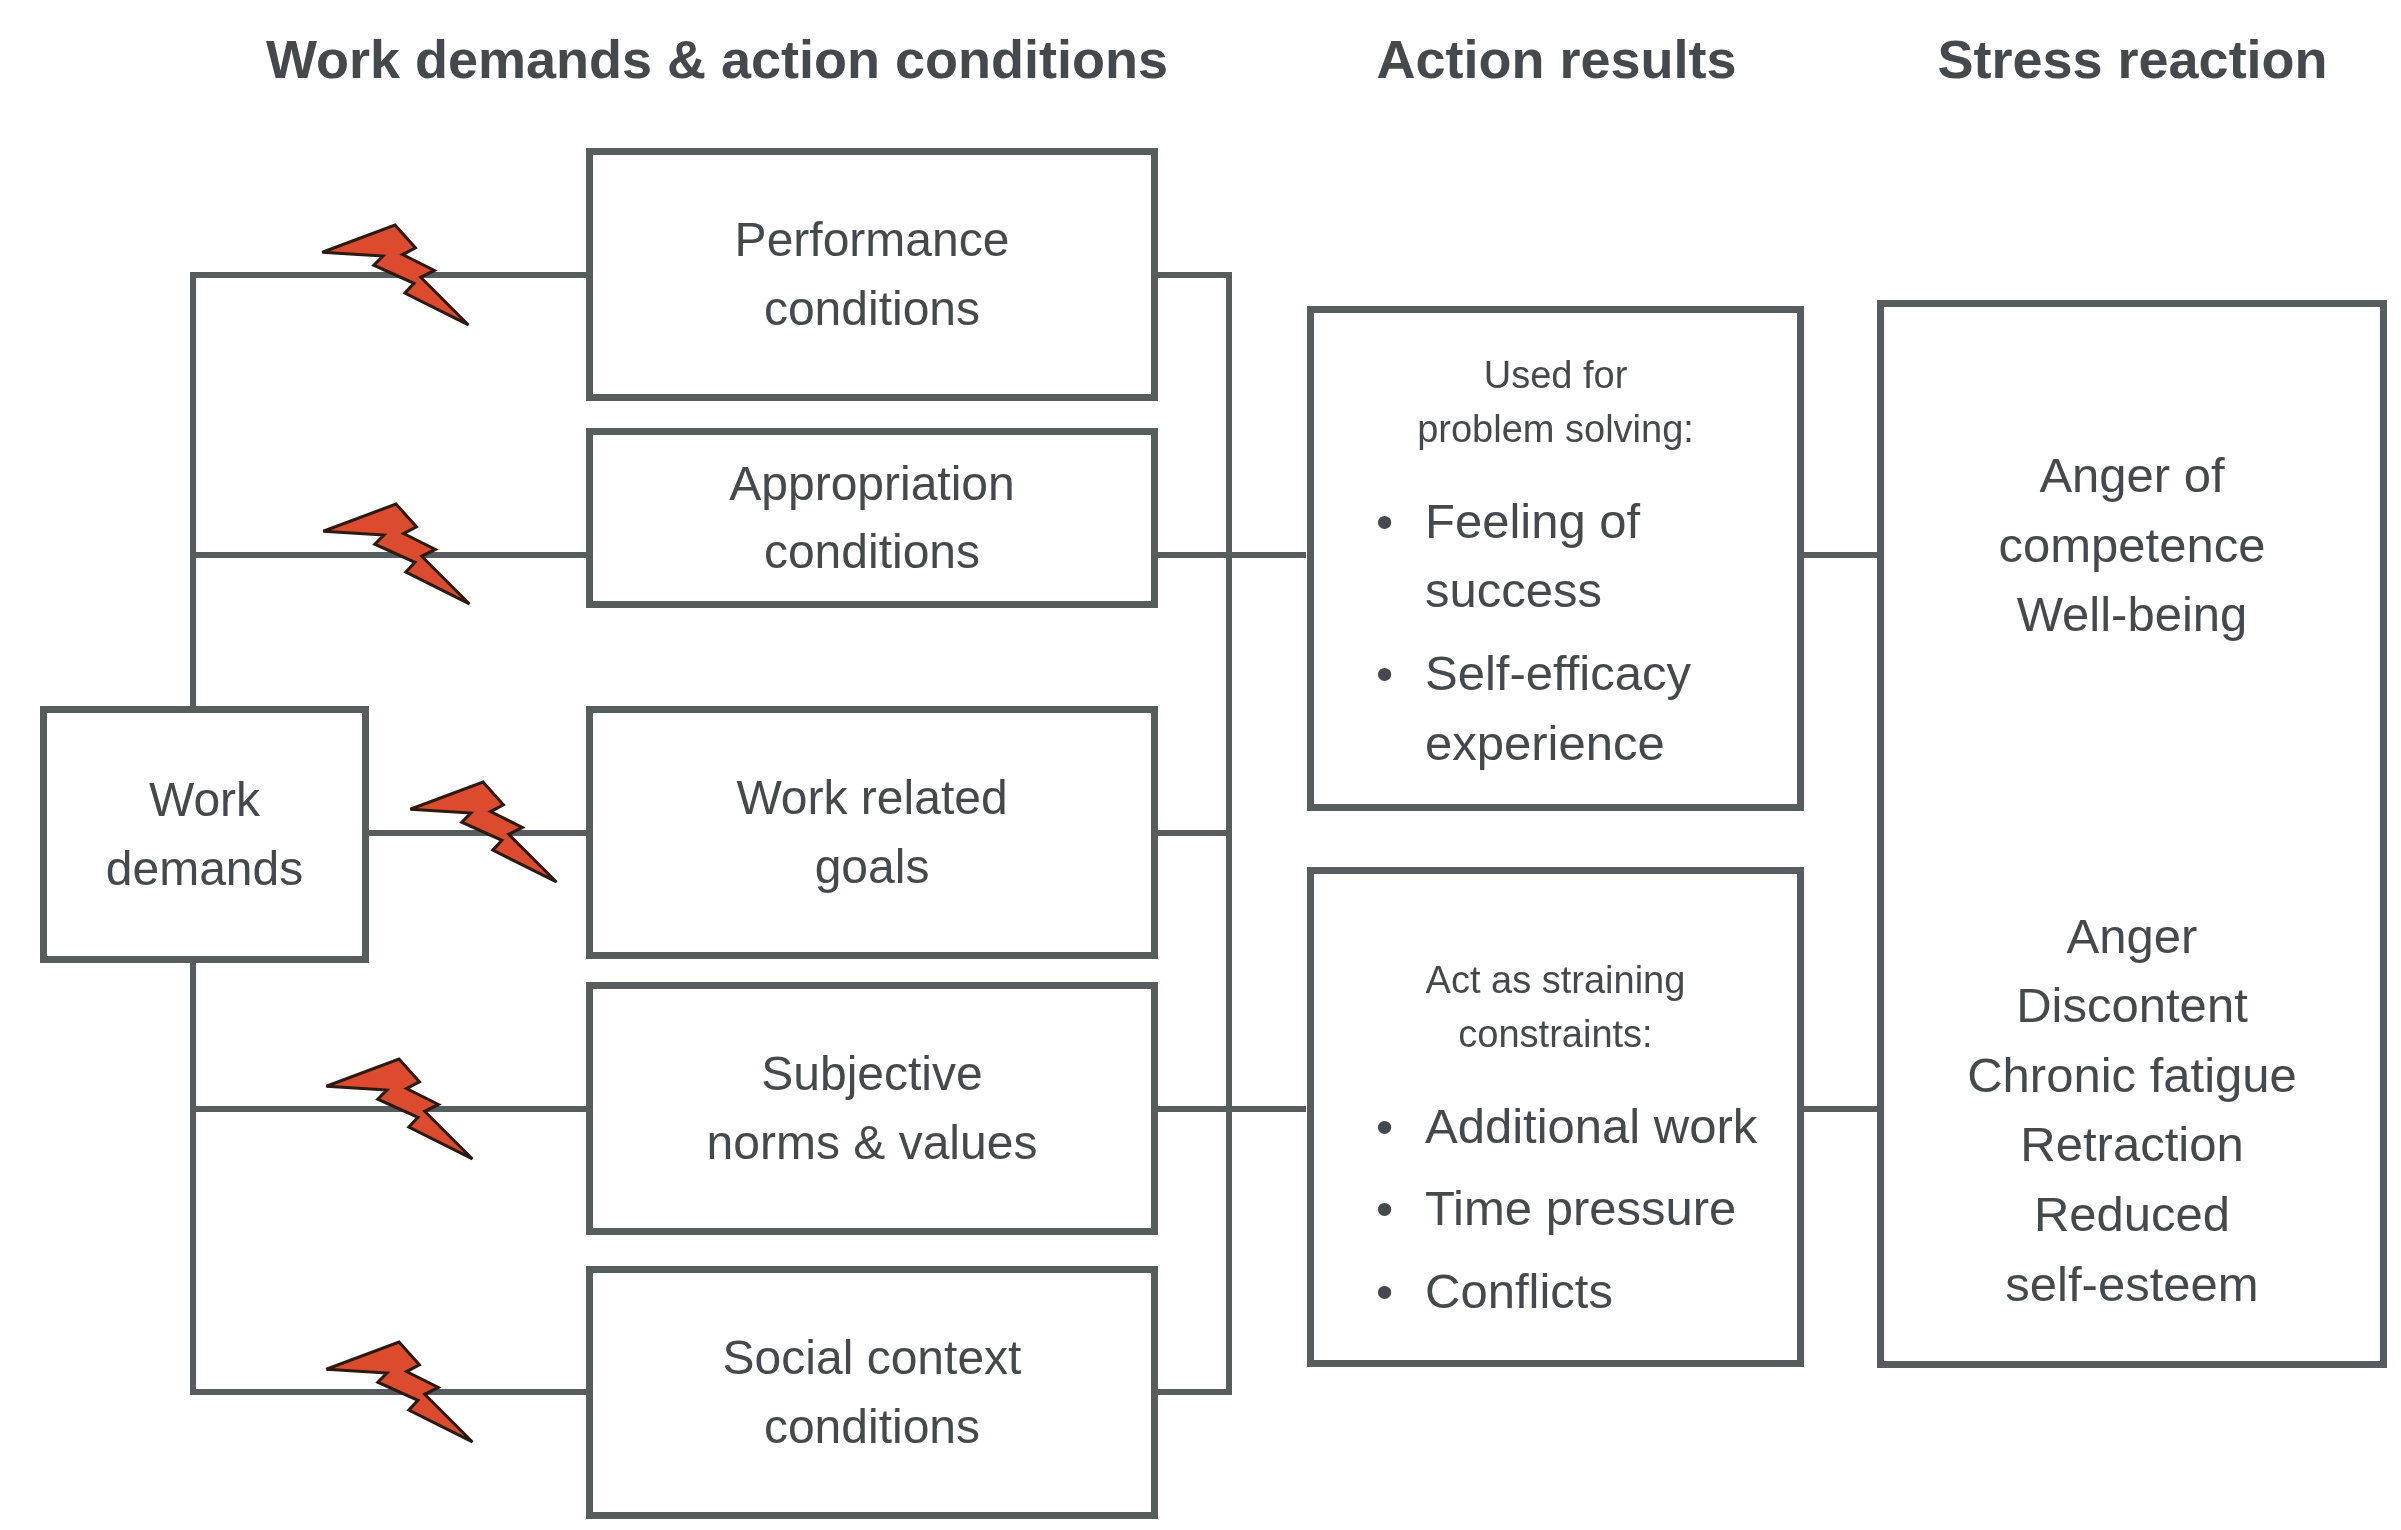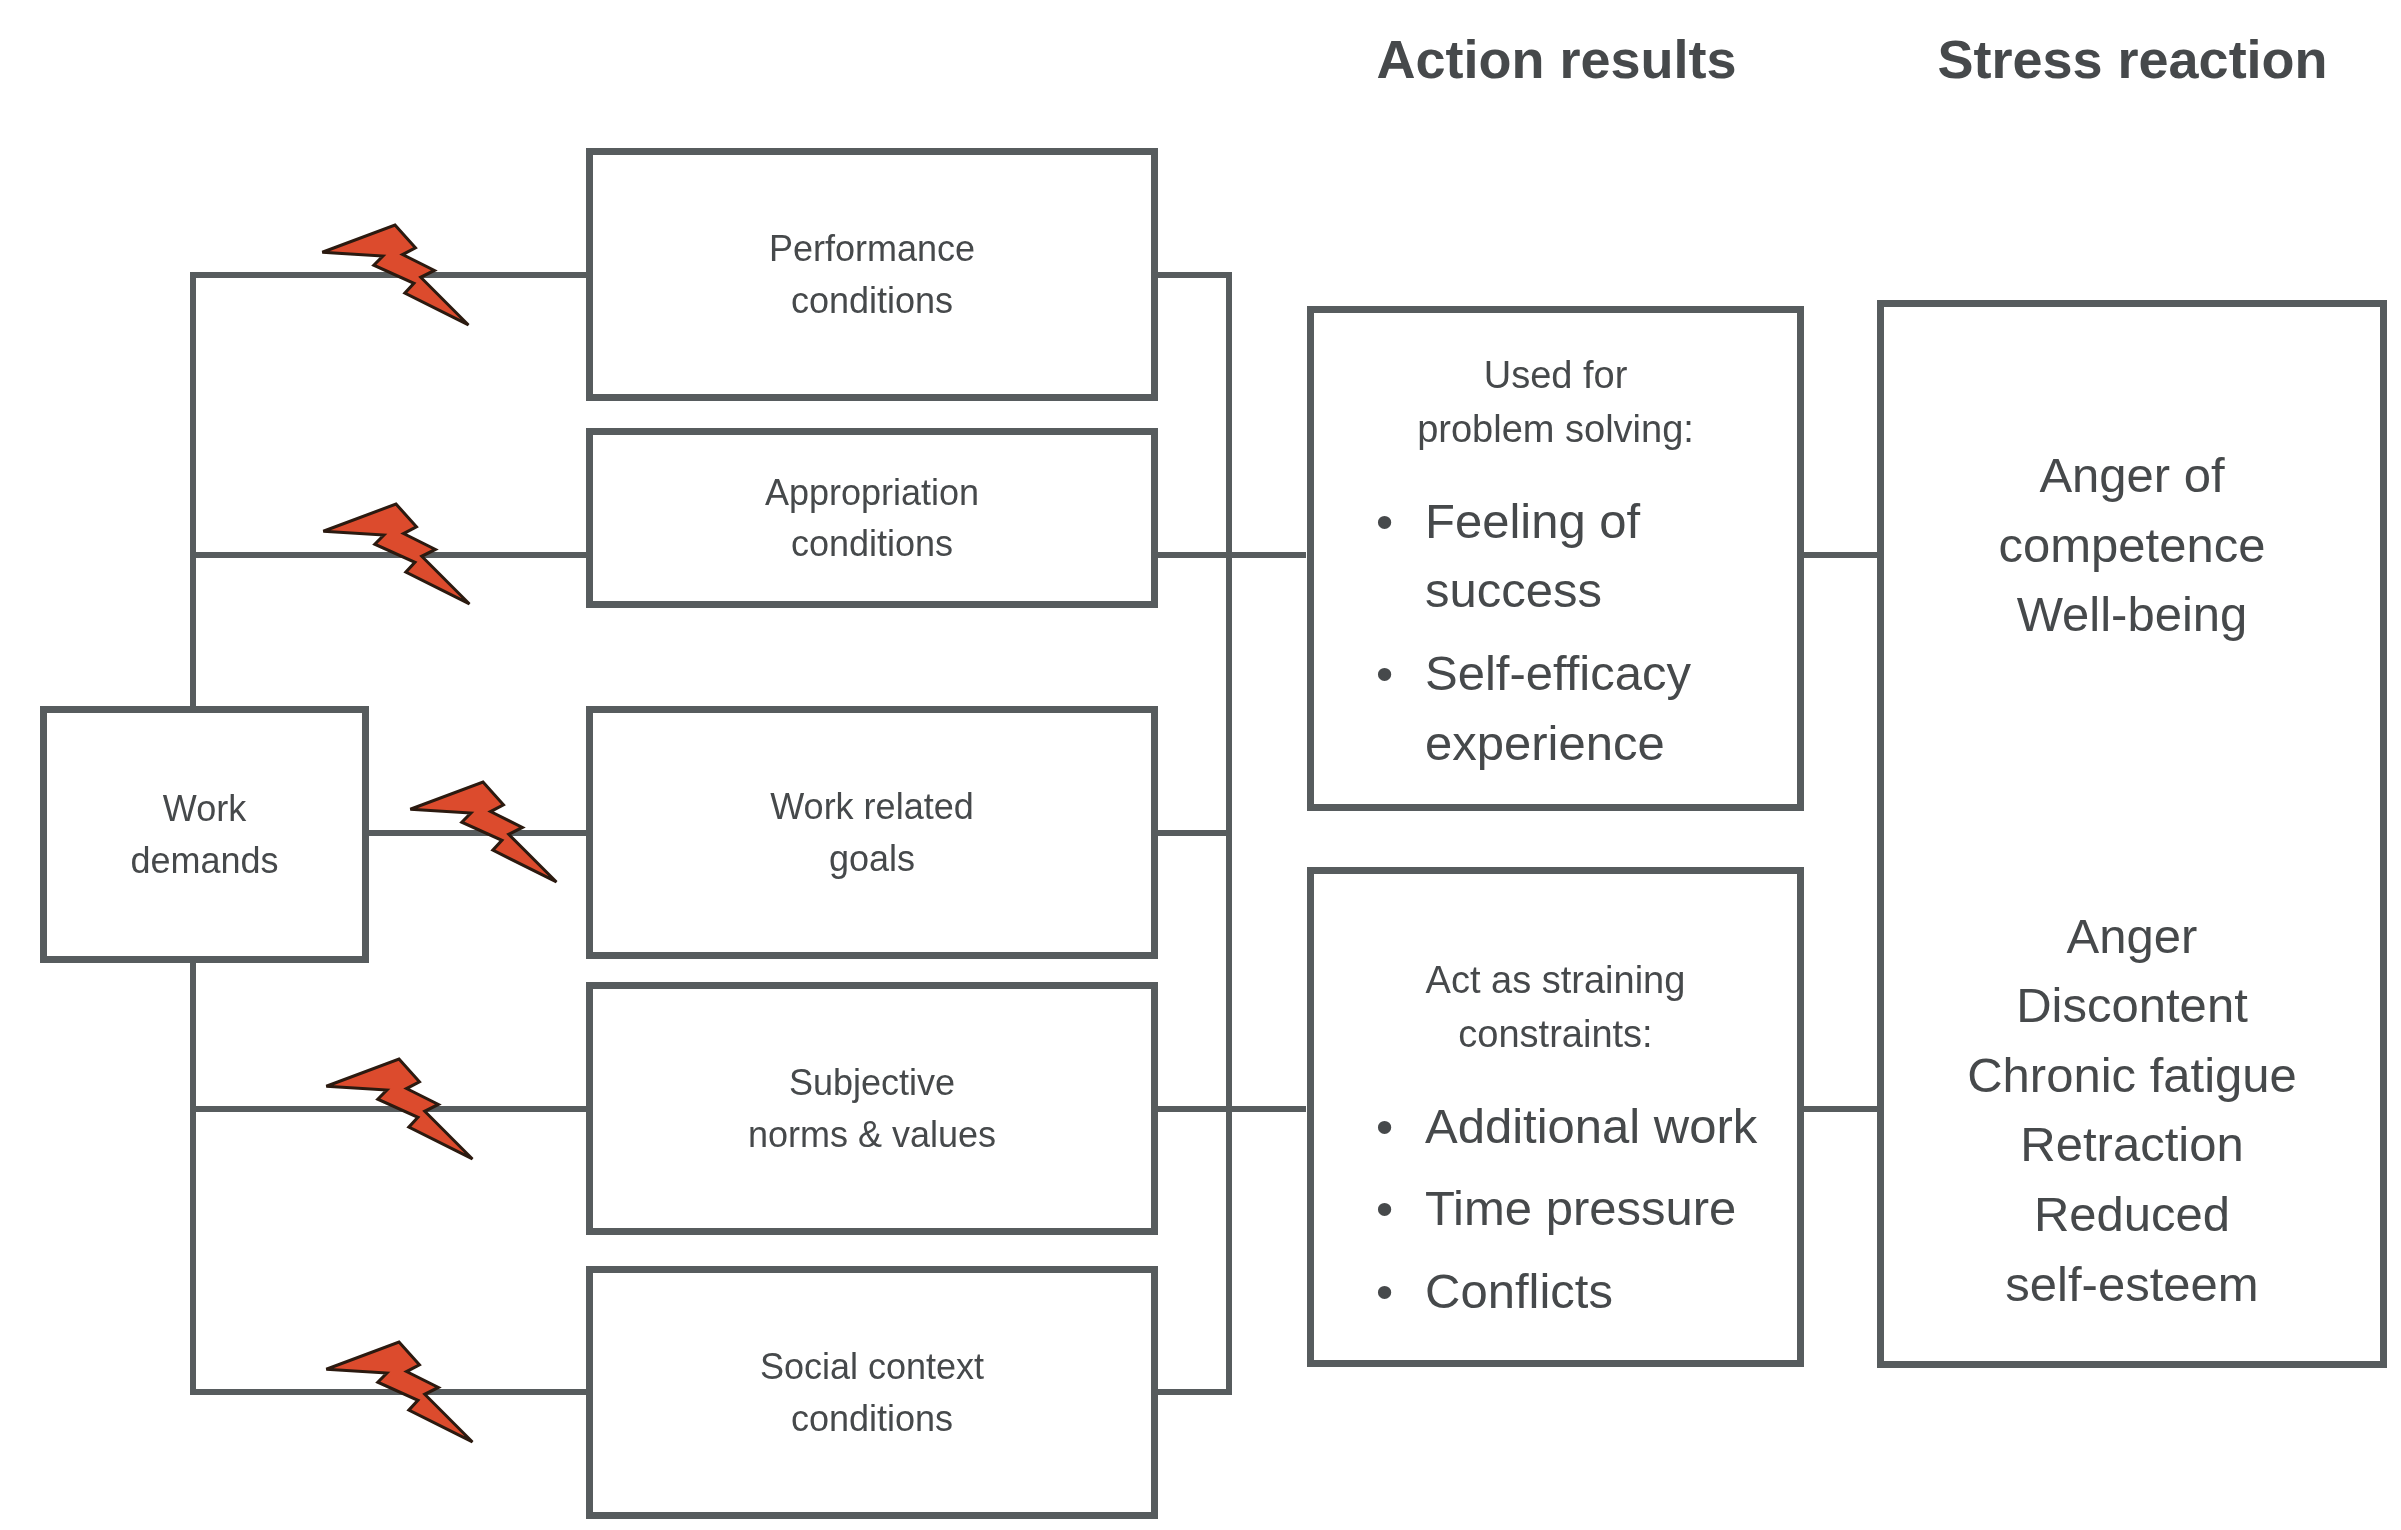--- a/index.html
+++ b/index.html
@@ -24,21 +24,21 @@
     border:7.2px solid #575c5e;
     box-sizing:border-box;
     z-index:2;
     display:flex;flex-direction:column;
     align-items:center;justify-content:center;
   }
   .dbox.topalign{justify-content:flex-start;}
   .box-label{
     white-space:pre-line;
     text-align:center;
-    font-size:36px;line-height:1.42;
+    font-size:48px;line-height:1.42;
     color:#46494b;
   }
   .action-title{
     white-space:pre-line;text-align:center;
     font-size:38px;line-height:1.42;color:#46494b;
   }
   .bullets{
     align-self:stretch;
     display:flex;flex-direction:column;
     gap:13px;
@@ -59,20 +59,21 @@
     font-size:49px;line-height:1.42;color:#46494b;
   }
   .bolt{position:absolute;z-index:3;}
   .bolt polygon{stroke:#2b1a10;stroke-width:4;stroke-linejoin:miter;}
 </style>
 </head>
 <body>
 
 <div id="canvas">
 
+  <div class="col-header" style="left:174px;top:30px;width:1086px;">Work demands &amp; action conditions</div>
   <div class="col-header" style="left:1303px;top:30px;width:507px;">Action results</div>
   <div class="col-header" style="left:1875px;top:30px;width:515px;">Stress reaction</div>
 
   <div class="line" style="left:190px;top:272px;width:5.8px;height:1123px;"></div>
   <div class="line" style="left:1226px;top:272px;width:5.8px;height:1123px;"></div>
 
   <div class="line" style="left:190px;top:272px;width:400px;height:5.8px;"></div>
   <div class="line" style="left:190px;top:552px;width:400px;height:5.8px;"></div>
   <div class="line" style="left:190px;top:830px;width:400px;height:5.8px;"></div>
   <div class="line" style="left:190px;top:1106px;width:400px;height:5.8px;"></div>

